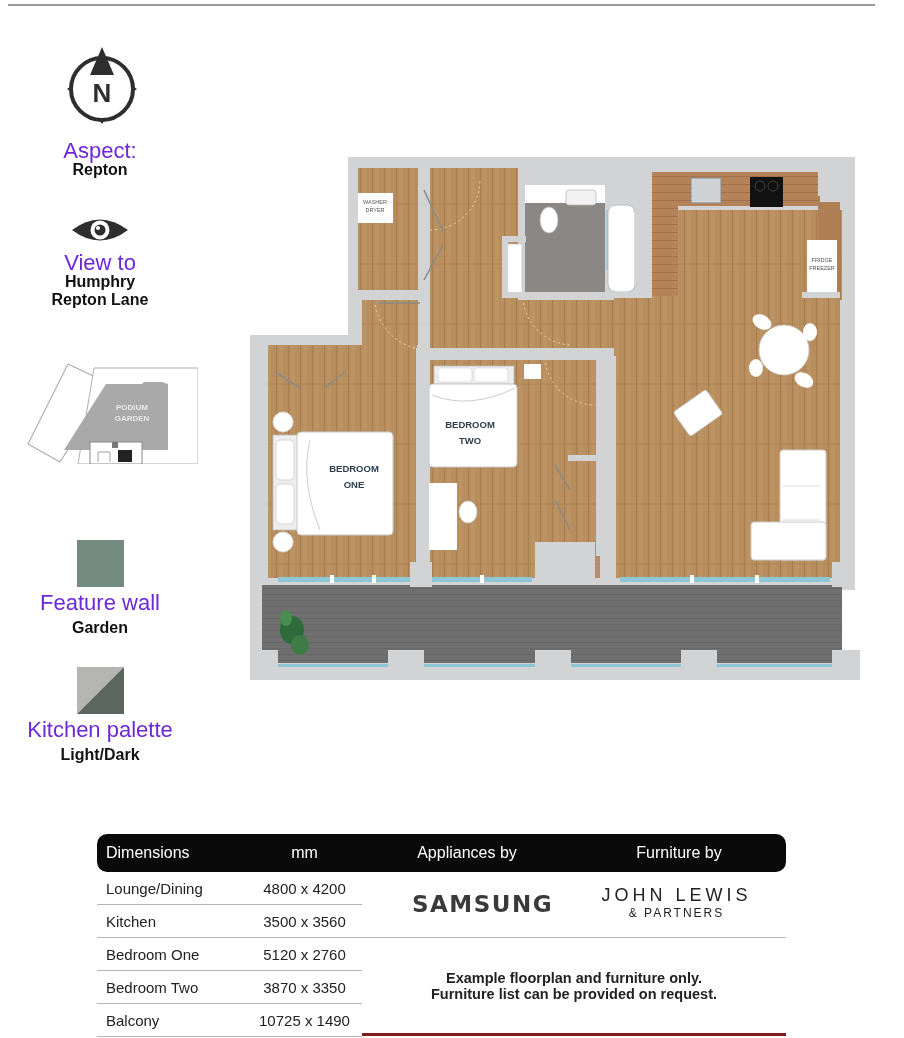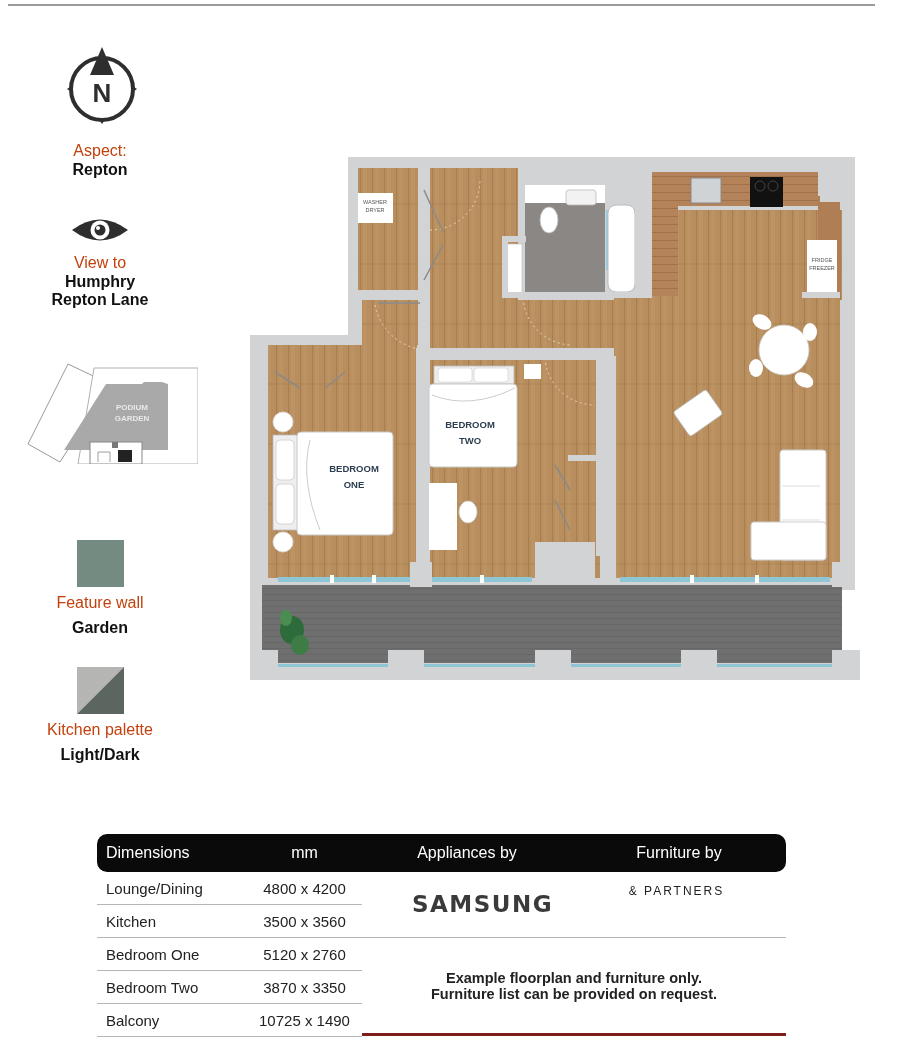--- a/index.html
+++ b/index.html
@@ -4,21 +4,21 @@
 <style>
   * { box-sizing: border-box; margin: 0; padding: 0; }
   html, body { width: 904px; height: 1038px; background: #ffffff; overflow: hidden; }
   body { position: relative; font-family: "Liberation Sans", "DejaVu Sans", sans-serif; color: #1a1a1a; }
 
   .top-rule { position: absolute; left: 8px; top: 4px; width: 867px; height: 2px; background: #9a9a9a; }
 
   
   .legend { position: absolute; left: 0; top: 0; width: 200px; }
   .legend-item { position: absolute; left: 0; width: 200px; text-align: center; }
-  .legend-label { font-size: 16px; line-height: 20px; color: #c2410c; }
+  .legend-label { font-size: 22px; line-height: 20px; color: #6d28d9; }
   .legend-value { font-size: 16px; line-height: 18px; font-weight: bold; color: #111; }
   .compass { position: absolute; left: 64px; top: 45px; width: 76px; height: 82px; }
   .eye { position: absolute; left: 70px; top: 215px; width: 60px; height: 30px; }
   .keyplan { position: absolute; left: 26px; top: 362px; width: 172px; height: 102px; }
   .swatch-feature { position: absolute; left: 77px; top: 540px; width: 47px; height: 47px; background: #748b82; }
   .swatch-kitchen { position: absolute; left: 77px; top: 667px; width: 47px; height: 47px; }
 
   
   .floorplan { position: absolute; left: 248px; top: 155px; width: 612px; height: 527px; }
 
@@ -292,20 +292,21 @@
     </div>
     <div class="spec-row">
       <div class="c-room">Balcony</div>
       <div class="c-mm">10725 x 1490</div>
     </div>
   </div>
 
   <div class="brands">
     <div class="samsung">SAMSUNG</div>
     <div class="jl">
+      <div class="jl-main">JOHN LEWIS</div>
       <div class="jl-sub">&amp; PARTNERS</div>
     </div>
   </div>
 
   <div class="disclaimer">
     <div>Example floorplan and furniture only.</div>
     <div>Furniture list can be provided on request.</div>
   </div>
 </div>
 

